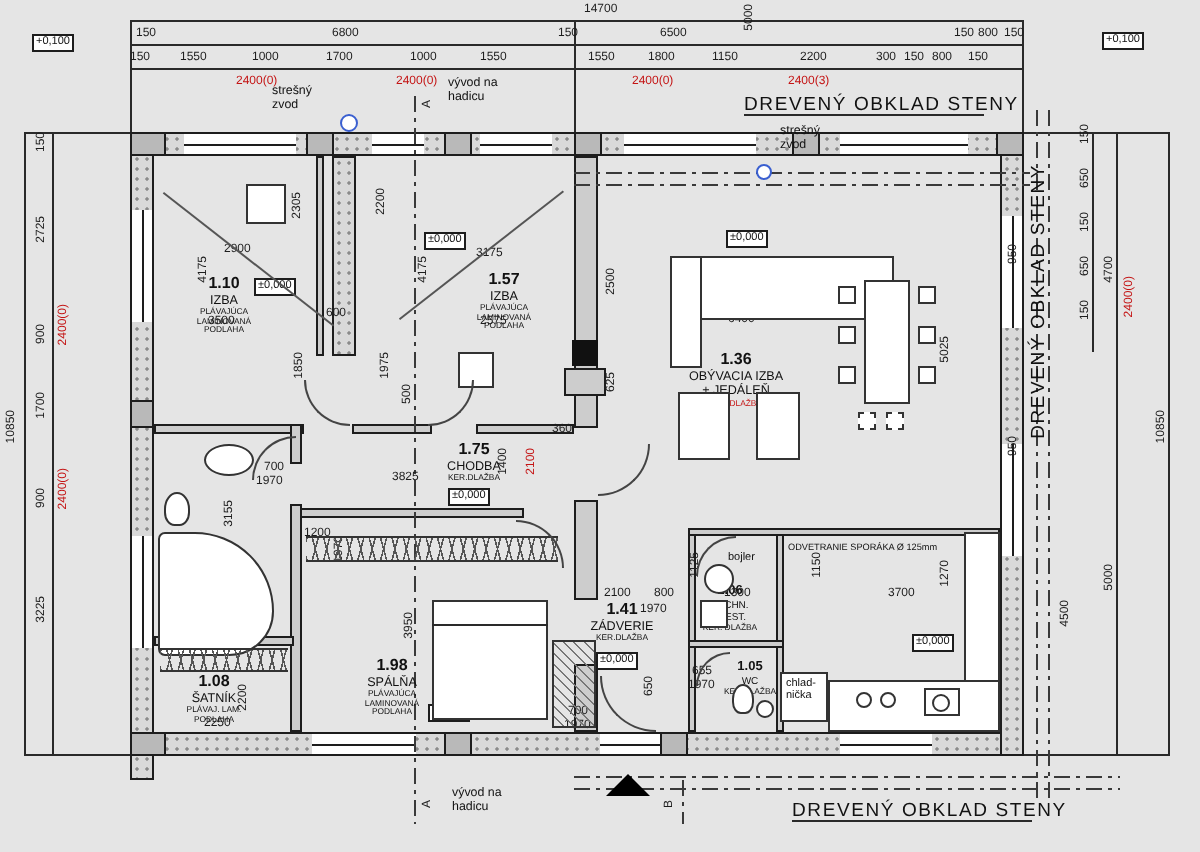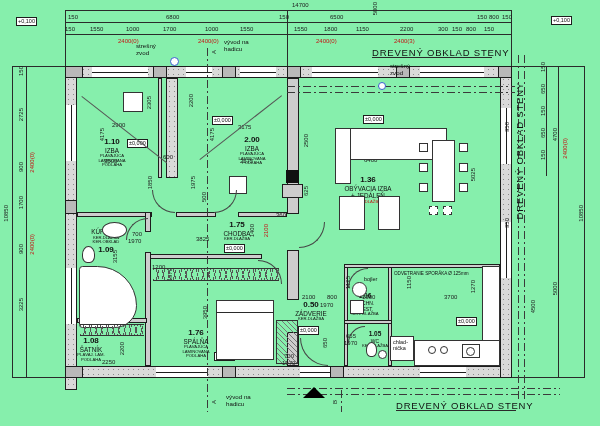--- a/index.html
+++ b/index.html
@@ -1,16 +1,16 @@
 <!DOCTYPE html>
 <html><head>
 <meta charset="utf-8">
 <style>
   html,body{margin:0;padding:0;background:#fff;font-family:"Liberation Sans",sans-serif;color:#111;}
-  .scene{position:relative;width:600px;height:426px;background:#86efac;overflow:hidden;}
+  .scene{position:relative;width:600px;height:426px;background:#e5e5e5;overflow:hidden;}
   
   .wall{position:absolute;background-color:#d9d9d9;background-image:radial-gradient(circle,#8a8a8a 0.7px,transparent 1px);background-size:5px 5px;border:1px solid #1d1d1d;box-sizing:border-box;}
   .iwall{position:absolute;background:#cdcdcd;border:1px solid #1d1d1d;box-sizing:border-box;}
   .post{position:absolute;background:#b9b9b9;border:1px solid #1d1d1d;box-sizing:border-box;}
   .win{position:absolute;background:#fff;border-top:1px solid #1d1d1d;border-bottom:1px solid #1d1d1d;box-sizing:border-box;background-image:linear-gradient(#1d1d1d,#1d1d1d);background-size:100% 1px;background-position:center;background-repeat:no-repeat;}
   .winv{position:absolute;background:#fff;border-left:1px solid #1d1d1d;border-right:1px solid #1d1d1d;box-sizing:border-box;background-image:linear-gradient(#1d1d1d,#1d1d1d);background-size:1px 100%;background-position:center;background-repeat:no-repeat;}
   
   .dl{position:absolute;background:#2a2a2a;}
   .ddh{position:absolute;height:1px;background:repeating-linear-gradient(90deg,#3a3a3a 0 8px,transparent 8px 11px,#3a3a3a 11px 13px,transparent 13px 16px);}
   .ddv{position:absolute;width:1px;background:repeating-linear-gradient(180deg,#3a3a3a 0 8px,transparent 8px 11px,#3a3a3a 11px 13px,transparent 13px 16px);}
@@ -218,60 +218,54 @@
   </div>
 
   <div class="room-label" style="left:90px;top:137px;width:44px">
     <div class="rnum">1.10</div>
     <div class="rname">IZBA</div>
     <div class="rfloor">PLÁVAJÚCA LAMINOVANÁ</div>
     <div class="rfloor">PODLAHA</div>
   </div>
   <span class="lvl" style="left:127px;top:139px">±0,000</span>
   <div class="room-label" style="left:228px;top:135px;width:48px">
-    <div class="rnum">2.00</div>
+    <div class="rnum">1.57</div>
     <div class="rname">IZBA</div>
     <div class="rfloor">PLÁVAJÚCA LAMINOVANÁ</div>
     <div class="rfloor">PODLAHA</div>
   </div>
   <span class="lvl" style="left:212px;top:116px">±0,000</span>
   <div class="room-label" style="left:212px;top:220px;width:50px">
     <div class="rnum">1.75</div>
     <div class="rname">CHODBA</div>
     <div class="rfloor">KER.DLAŽBA</div>
   </div>
   <span class="lvl" style="left:224px;top:244px">±0,000</span>
   <div class="room-label" style="left:336px;top:175px;width:64px">
     <div class="rnum">1.36</div>
     <div class="rname">OBÝVACIA IZBA</div>
     <div class="rname">+ JEDÁLEŇ</div>
     <div class="rfloor red">KER.DLAŽBA</div>
   </div>
   <span class="lvl" style="left:363px;top:115px">±0,000</span>
-  <div class="room-label" style="left:82px;top:228px;width:48px">
-    <div class="rname">KÚPEĽŇA</div>
-    <div class="rfloor">KER.DLAŽBA</div>
-    <div class="rfloor">KER.OBKLAD</div>
-    <div class="rnum">1.09</div>
-  </div>
-  <div class="room-label" style="left:68px;top:336px;width:46px">
+  <div class="room-label" style="left:84px;top:336px;width:46px">
     <div class="rnum">1.08</div>
     <div class="rname">ŠATNÍK</div>
     <div class="rfloor">PLÁVAJ. LAM.</div>
     <div class="rfloor">PODLAHA</div>
   </div>
   <div class="room-label" style="left:170px;top:328px;width:52px">
-    <div class="rnum">1.76</div>
+    <div class="rnum">1.98</div>
     <div class="rname">SPÁLŇA</div>
     <div class="rfloor">PLÁVAJÚCA LAMINOVANÁ</div>
     <div class="rfloor">PODLAHA</div>
   </div>
   <span class="lvl" style="left:214px;top:352px">±0,000</span>
   <div class="room-label" style="left:288px;top:300px;width:46px">
-    <div class="rnum">0.50</div>
+    <div class="rnum">1.41</div>
     <div class="rname">ZÁDVERIE</div>
     <div class="rfloor">KER.DLAŽBA</div>
   </div>
   <span class="lvl" style="left:298px;top:326px">±0,000</span>
   <div class="room-label" style="left:350px;top:292px;width:30px">
     <div class="rnum" style="font-size:6.5px">1.06</div>
     <div class="rname" style="font-size:5px">TECHN.</div>
     <div class="rname" style="font-size:5px">MIEST.</div>
     <div class="rfloor">KER. DLAŽBA</div>
   </div>

